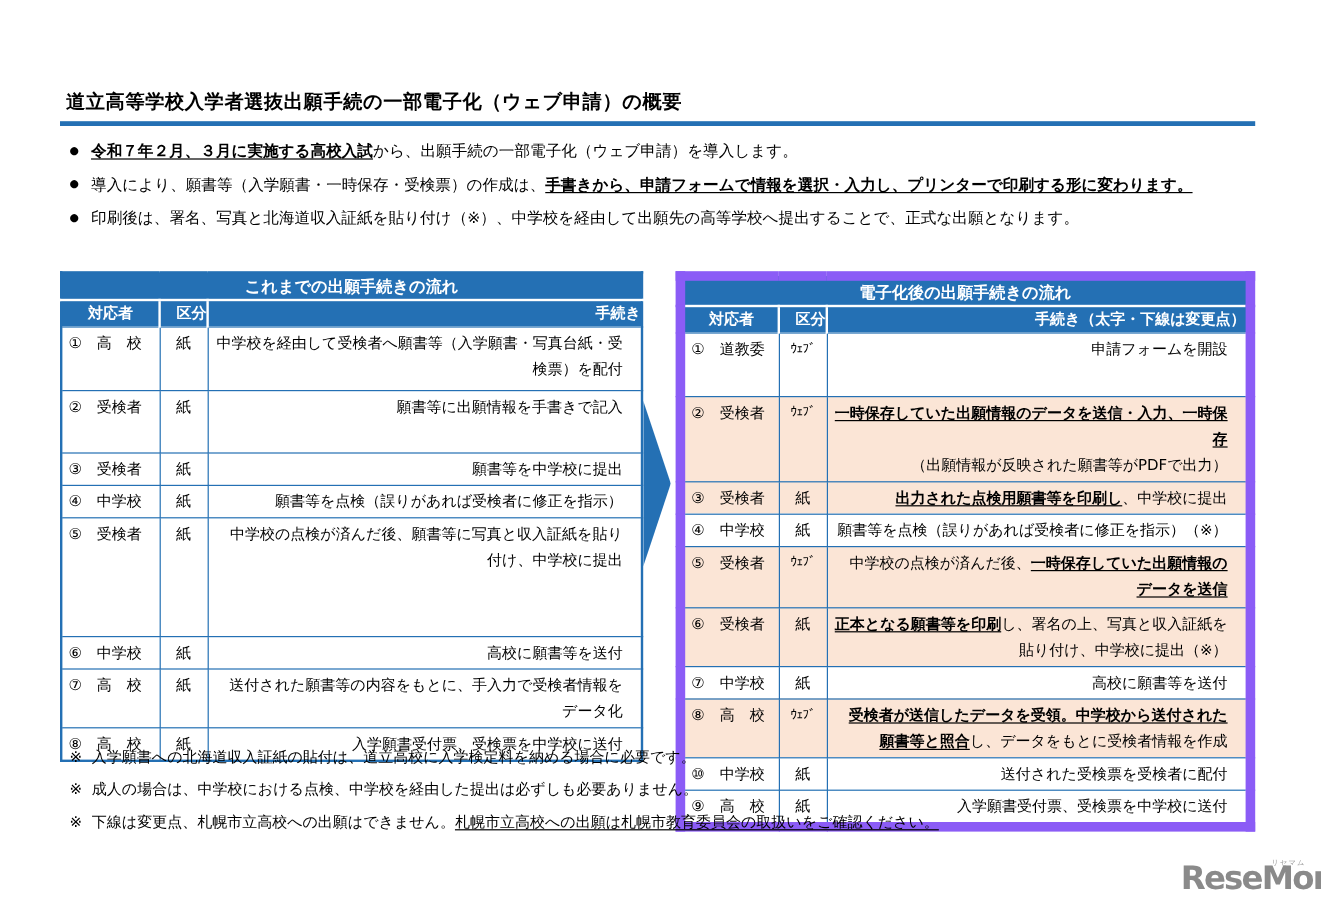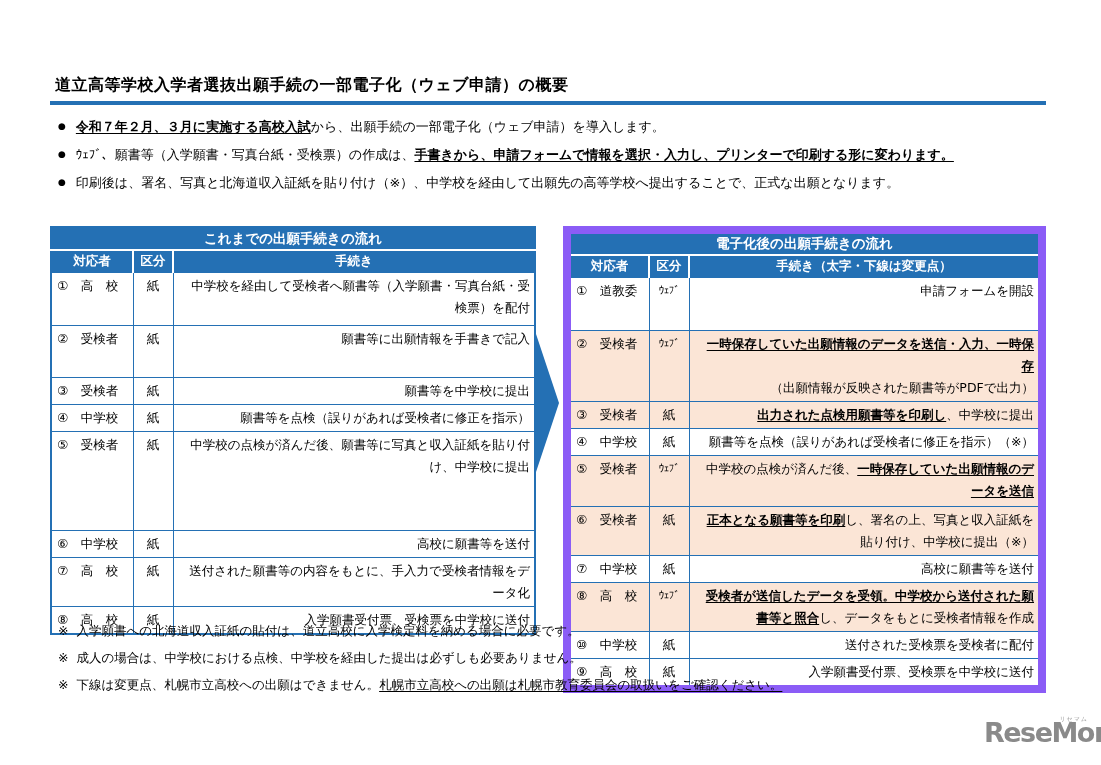--- a/index.html
+++ b/index.html
@@ -31,24 +31,24 @@
   .col-actor { width:82px; }
   .col-type  { width:40px; }
   .title-row th {
     background:#2470B4; color:#fff; font-size:13.5px; font-weight:bold;
     height:23px; border-bottom:2px solid #fff; text-align:center; padding:1px 0;
   }
   .head-row th {
     background:#2470B4; color:#fff; font-size:12.5px; font-weight:bold;
     height:22px; text-align:center; padding:1px 0;
   }
-  .head-row th + th { border-left:2px solid #fff; }
+  .head-row th + th { border-left:2px solid #fff;text-align:right; }
   tbody td {
     border:1.5px solid #2470B4; font-size:12.5px; vertical-align:top;
-    padding:2px 4px; line-height:22px;
+    padding:2px 15px; line-height:22px;
   }
   td.actor { white-space:pre; padding-left:5px; }
   td.type  { text-align:center; padding-left:1px; padding-right:1px; }
   td.type.web { font-size:11px; letter-spacing:-0.5px; }
   td.proc  { white-space:pre-wrap; padding-left:6px;text-align:right; }
   tr.bg-peach td { background:#FBE5D6; }
   tr.bg-white td { background:#ffffff; }
 
   .transition-arrow {
     position:absolute; left:536px; top:334px; width:23px; height:138px;
@@ -74,21 +74,21 @@
 </head>
 <body>
 
 <div class="page">
 
   <h1 class="page-title">道立高等学校入学者選抜出願手続の一部電子化（ウェブ申請）の概要</h1>
   <div class="title-rule"></div>
 
   <ul class="bullets">
       <li><span class="bullet-marker">●</span><span class="b u">令和７年２月、３月に実施する高校入試</span><span class="">から、出願手続の一部電子化（ウェブ申請）を導入します。</span></li>
-      <li><span class="bullet-marker">●</span><span class="">ｳｪﾌﾞ、願書等（入学願書・写真台紙・受検票）の作成は、</span><span class="b u">手書きから、申請フォームで情報を選択・入力し、プリンターで印刷する形に変わります。</span></li>
+      <li><span class="bullet-marker">●</span><span class="">導入により、願書等（入学願書・一時保存・受検票）の作成は、</span><span class="b u">手書きから、申請フォームで情報を選択・入力し、プリンターで印刷する形に変わります。</span></li>
       <li><span class="bullet-marker">●</span><span class="">印刷後は、署名、写真と北海道収入証紙を貼り付け（※）、中学校を経由して出願先の高等学校へ提出することで、正式な出願となります。</span></li>
     </ul>
 
   <div class="table-wrap left">
     <table class="tbl-left">
       <colgroup>
           <col class="col-actor">
           <col class="col-type">
           <col>
         </colgroup>

